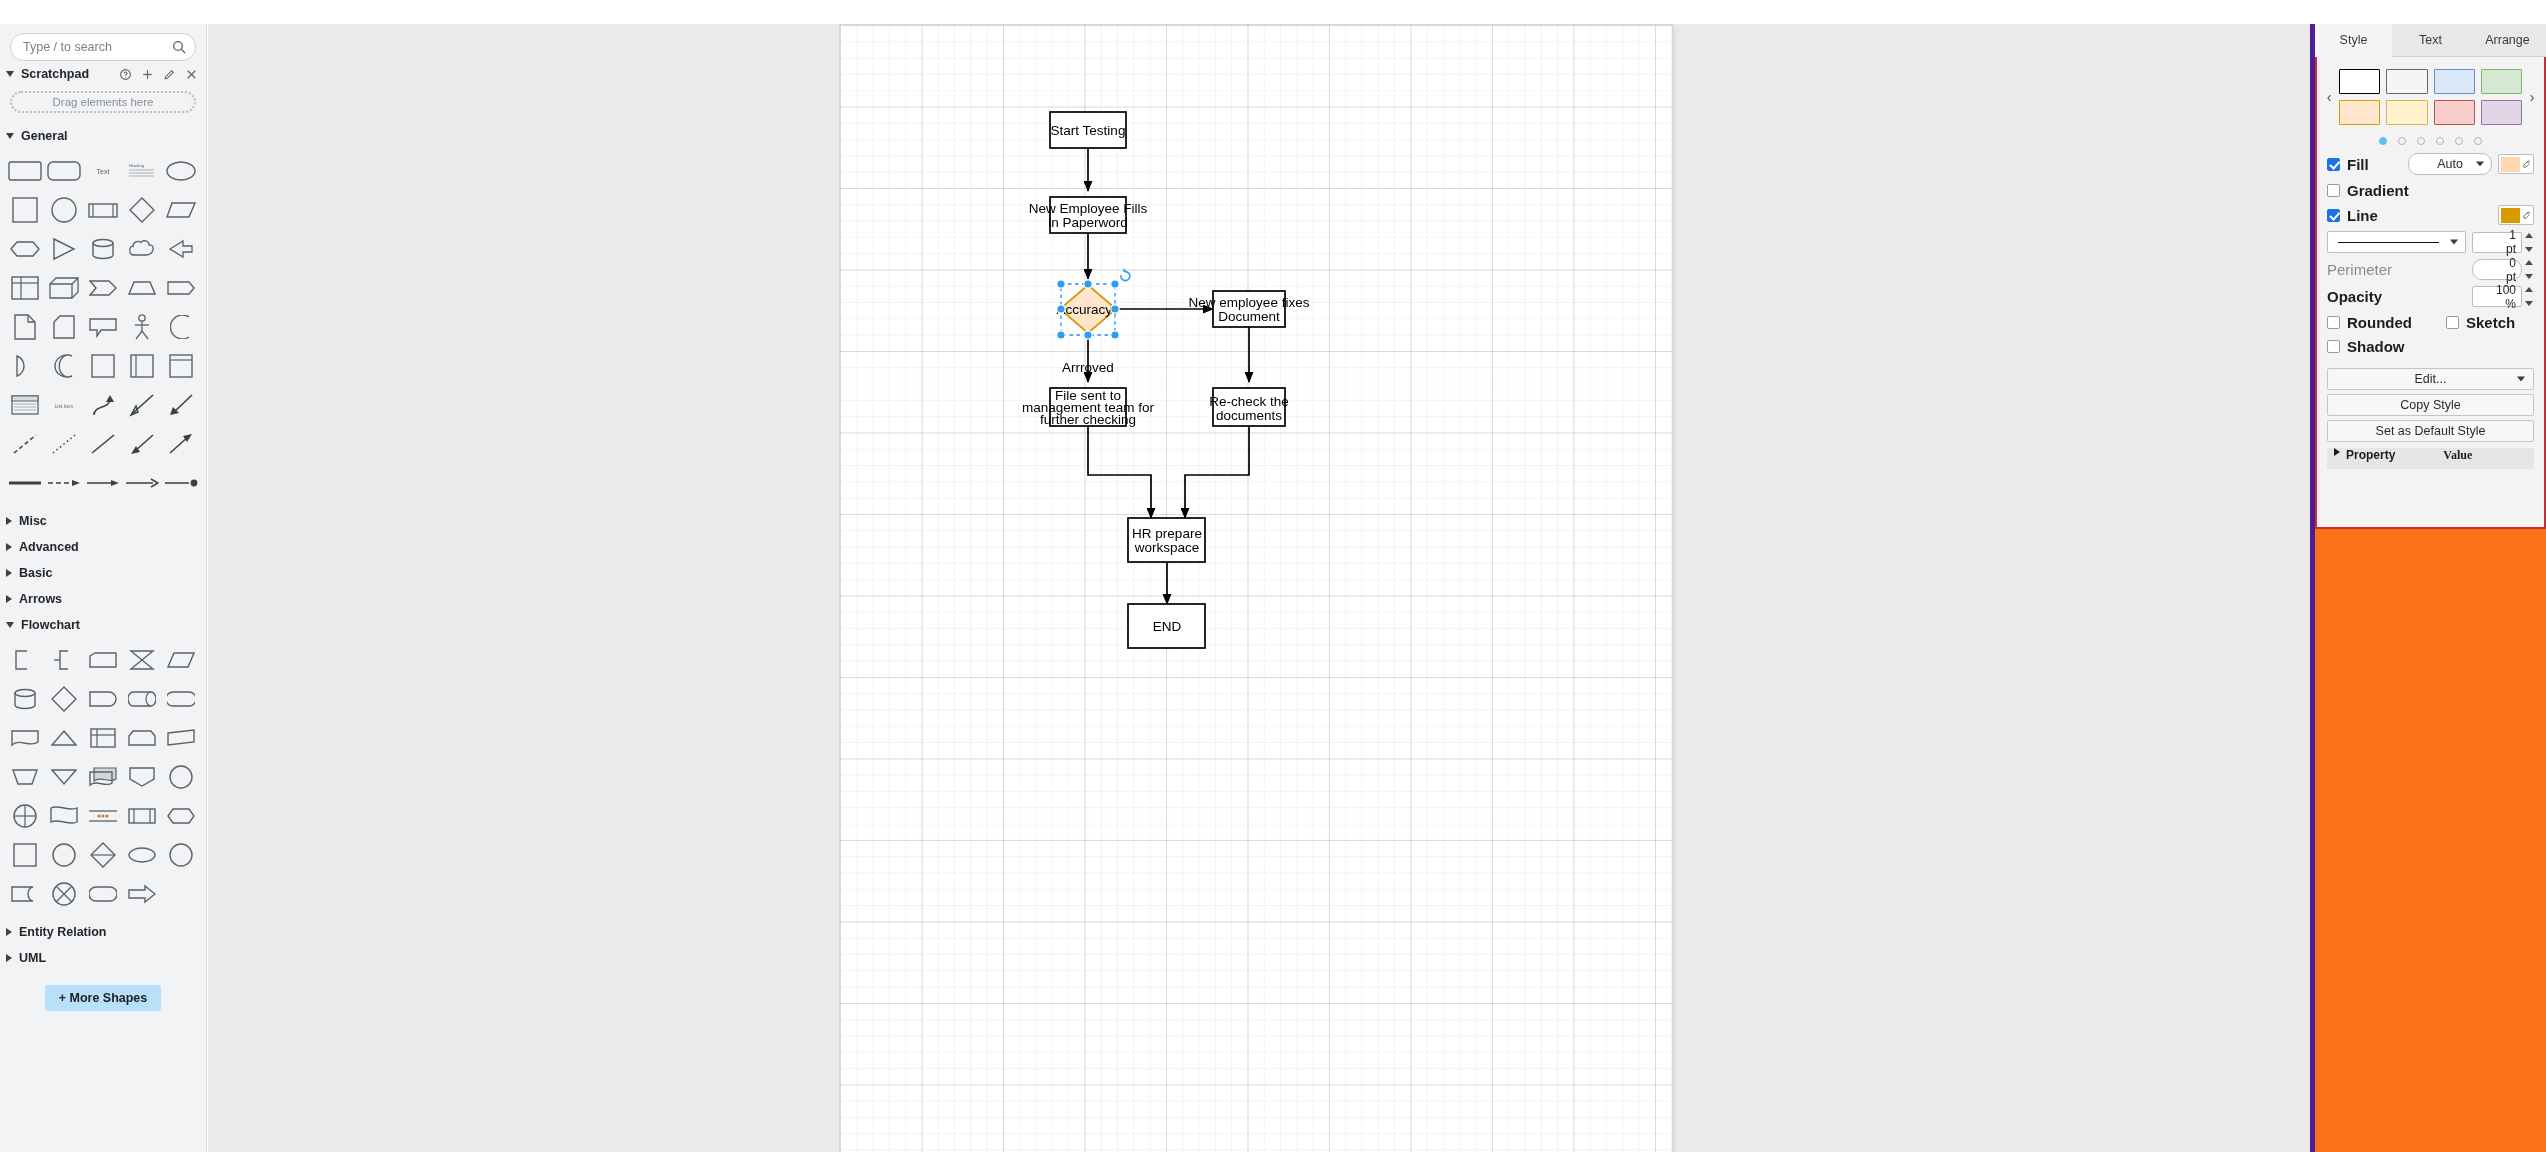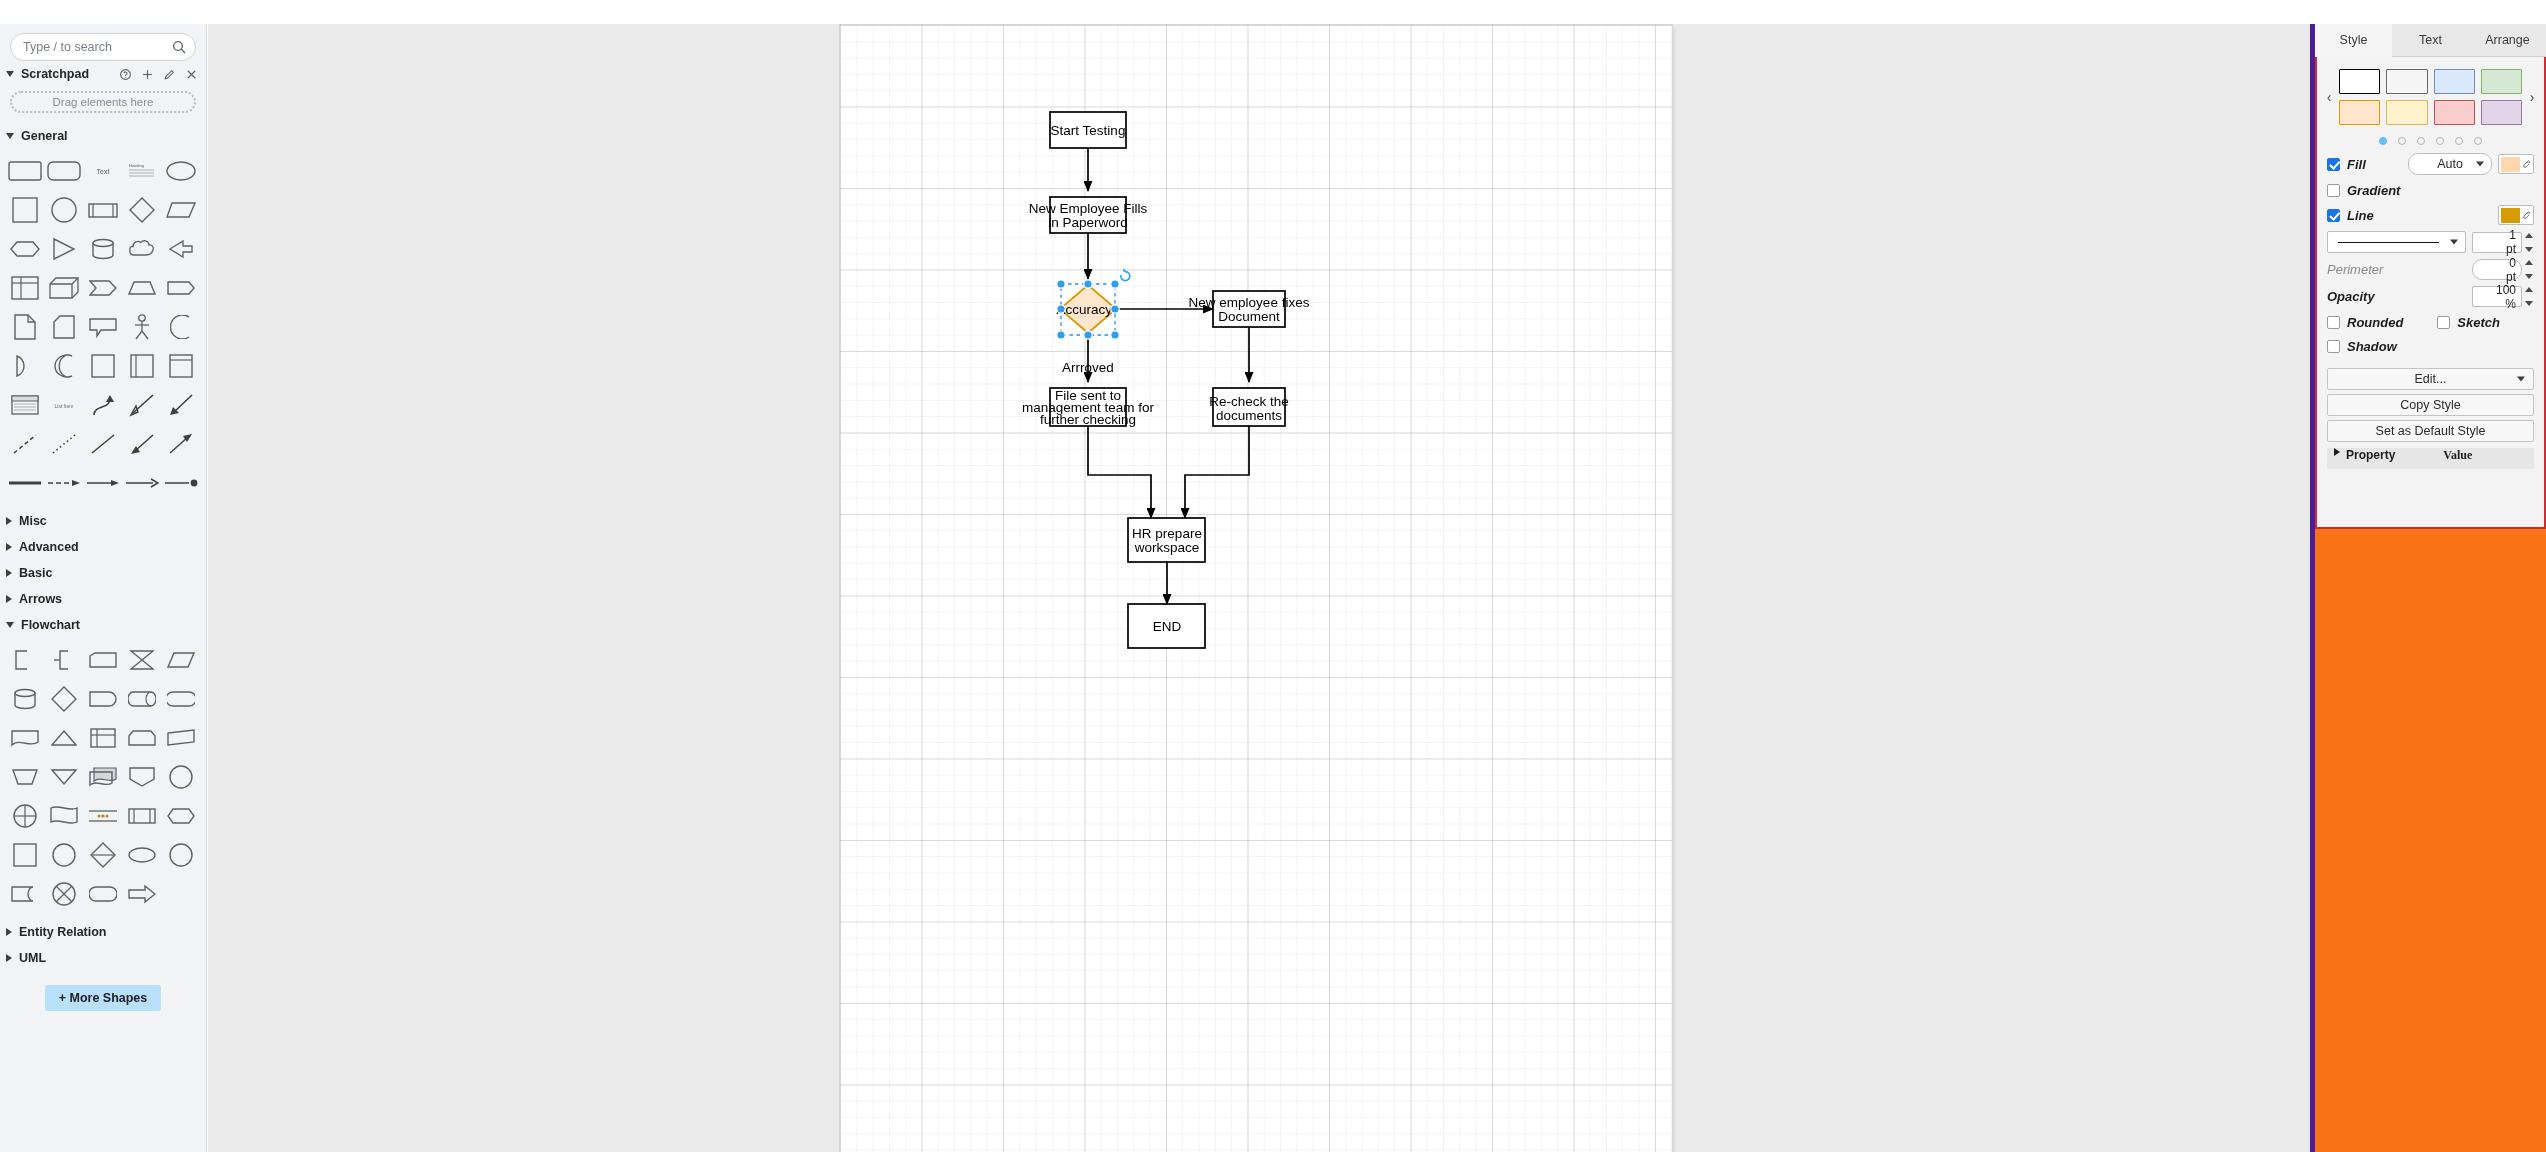--- a/index.html
+++ b/index.html
@@ -222,21 +222,21 @@
     border-radius: 2px; margin-right: 7px;
     position: relative; cursor: pointer;
   }
   .cb.checked { background: #1a73e8; border-color: #1a73e8; }
   .cb.checked::after {
     content: ""; position: absolute;
     left: 4px; top: 0.5px; width: 3.5px; height: 7.5px;
     border: solid #ffffff; border-width: 0 2px 2px 0;
     transform: rotate(42deg);
   }
-  .lbl { font-size: 13px; color: #1d1d1d; font-weight: 700; font-style: italic; }
+  .lbl { font-size: 15px; color: #1d1d1d; font-weight: 700; }
   .lbl.dim { color: #8b8b8b; font-weight: 400; }
 
   .sel-box {
     height: 22px; border: 1px solid #bdbdbd; background: #ffffff;
     border-radius: 10px; display: flex; align-items: center; justify-content: center;
     font-size: 12.5px; color: #2a2a2a; position: relative; cursor: pointer;
   }
   .sel-box .chev {
     position: absolute; right: 7px; top: 50%; transform: translateY(-50%);
     width: 0; height: 0;

